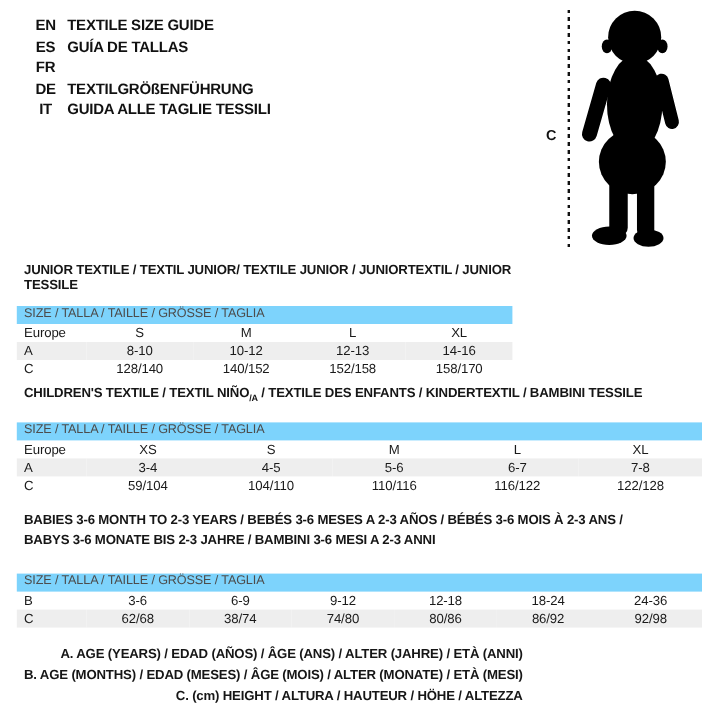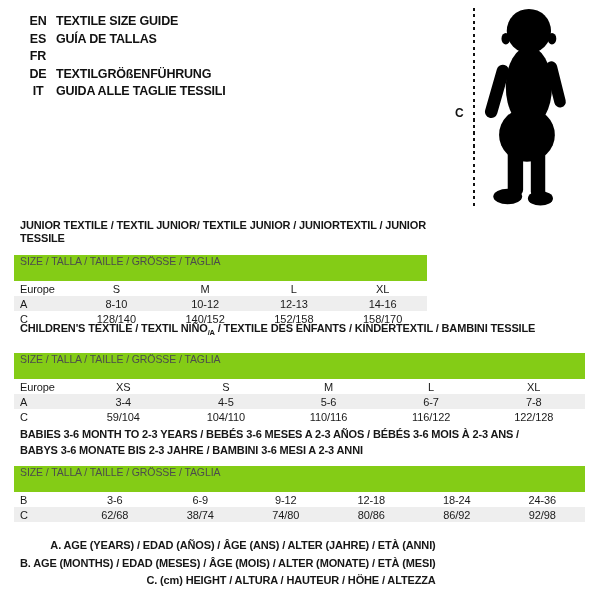--- a/index.html
+++ b/index.html
@@ -31,26 +31,26 @@
   .sec-junior   { top: 219px; width: 413px; }
   .sec-children { top: 322px; width: 571px; }
   .sec-babies   { top: 427px; width: 571px; }
 
   .section-title {
     font-weight: 700; font-size: 11px; line-height: 13px;
     letter-spacing: -0.15px; padding-left: 6px; color: #161616;
   }
   .sec-junior .section-title { margin-bottom: 10px; }
   .sec-children .section-title { margin-bottom: 14px; }
-  .sec-babies .section-title { line-height: 15.5px; margin-bottom: 8px; }
+  .sec-babies .section-title { line-height: 15.5px; margin-bottom: 20px; }
   .title-sub { font-size: 7.5px; vertical-align: sub; }
 
   .header-bar {
-    background: #84cc16; color: #4c4c4c;
-    font-size: 10.5px; height: 26px; line-height: 13px;
+    background: #7dd3fc; color: #4c4c4c;
+    font-size: 10.5px; height: 15px; line-height: 13px;
     padding-left: 6px; letter-spacing: -0.1px;
   }
 
   table.size-table {
     width: 100%; border-collapse: collapse; table-layout: fixed;
     font-size: 11px; color: #1a1a1a;
   }
   table.size-table td { height: 15px; padding: 0; text-align: center; letter-spacing: -0.1px; margin-left: 20px; }
   table.size-table td.lab { text-align: left; padding-left: 6px; }
   table.size-table col.c-label { width: 58px; }

